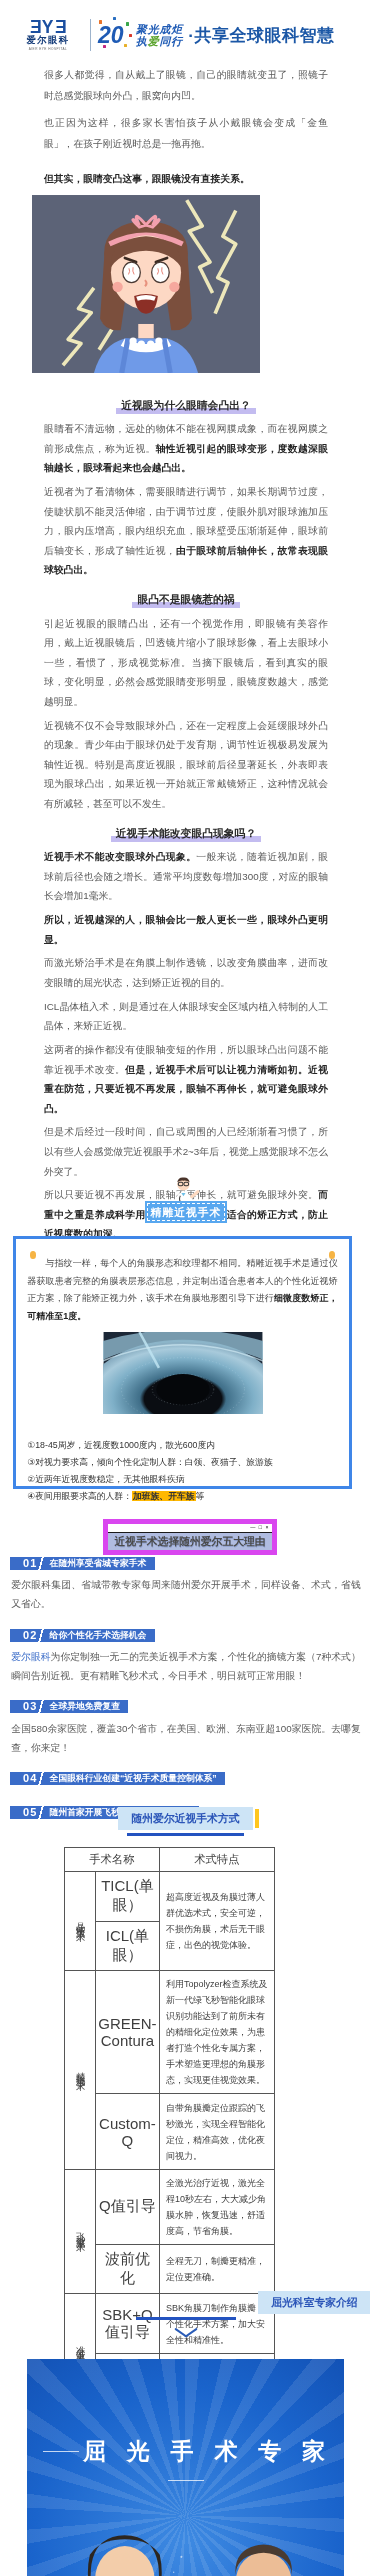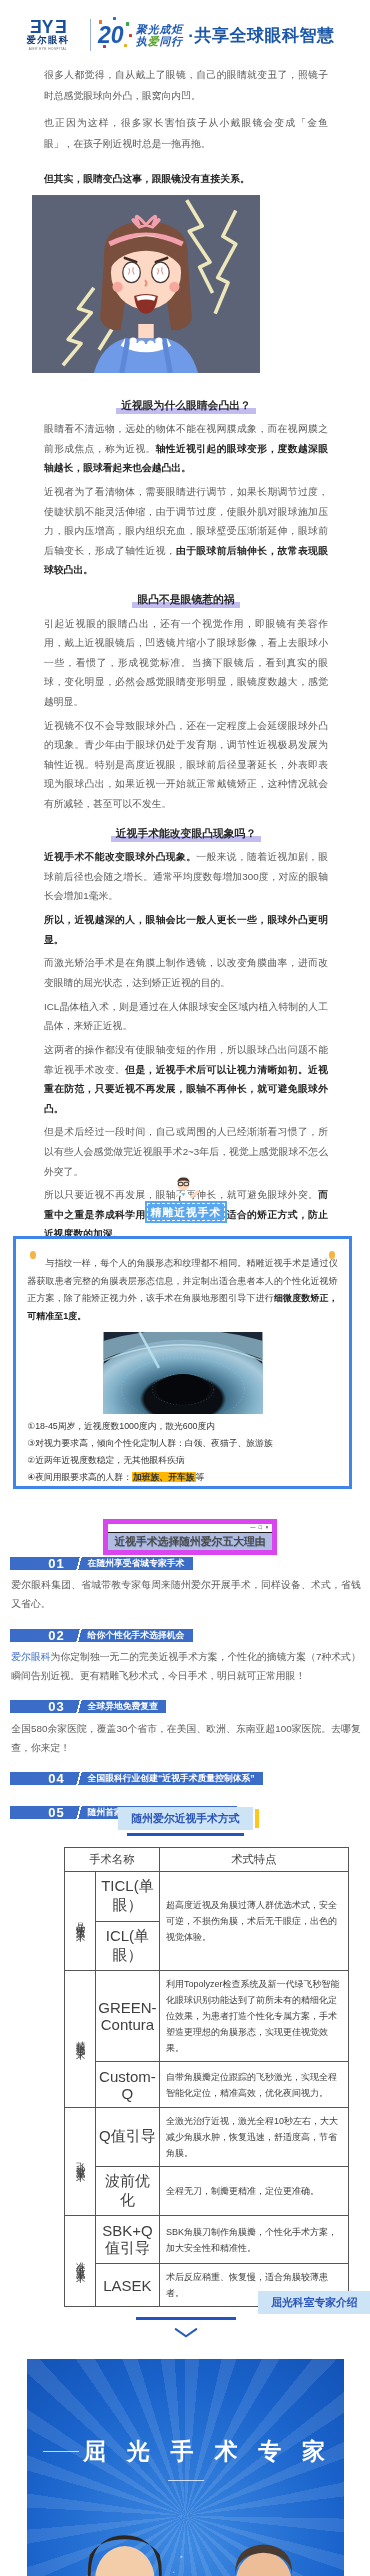--- a/index.html
+++ b/index.html
@@ -49,48 +49,48 @@
       box-shadow:inset 0 0 0 0.5px #58a7ef;}
   #jd-btn .dash{position:absolute;inset:2.1px;border:0.8px dashed #fff;pointer-events:none;}
 
   
   #jd-card{top:1236px;left:13px;width:339px;height:253px;border:3.1px solid #3f86e8;background:#fff;box-sizing:border-box;padding:9.3px 11.3px 0 11.3px;}
   .dot{position:absolute;top:12.4px;width:5.7px;height:7.2px;background:#f6b444;border-radius:50%;}
   .dot.l{left:14.4px;} .dot.r{right:14.4px;}
   #jd-card .cp{font-size:9px;line-height:17.5px;color:#4a4a4a;text-align:justify;margin:7.2px 0 0 0;text-indent:2em;}
   #jd-card .cp b{color:#222;}
   #eye-img{display:block;margin:6.2px auto 0 auto;width:160px;height:82px;}
-  #jd-list{margin-top:5px;}
+  #jd-list{margin-top:24px;}
   .jd-item{font-size:8.8px;color:#333;line-height:15px;margin-top:2.1px;}
   .mark-y{background:#ffb800;font-weight:bold;padding:0 1px;}
 
   
   #winbox{top:1519px;left:103px;width:164px;border:5px solid #d946ef;background:#b0bce0;}
   #winbar{height:7.7px;background:#fff;border-bottom:1px solid #1a1a1a;text-align:right;font-size:5.2px;line-height:7.7px;color:#111;padding-right:2.6px;letter-spacing:1px;}
   #wintitle{font-size:10.8px;font-weight:bold;color:#4a4a4a;text-align:center;line-height:17.5px;text-shadow:0.5px 0.5px 0 #8fa0cf;}
 
   
   #reasons{top:1557px;left:10.3px;right:10.3px;}
   .badge{display:flex;height:13px;margin-bottom:5.2px;}
-  .badge .num{background:#3a6cc8;color:#fff;font-weight:bold;font-size:13px;width:27px;text-align:left;line-height:13px;letter-spacing:1px;padding-left:38px;}
+  .badge .num{background:#3a6cc8;color:#fff;font-weight:bold;font-size:11px;width:27px;text-align:right;line-height:13px;letter-spacing:1px;}
   .badge .slash{width:8.2px;background:linear-gradient(105deg,#3a6cc8 42%,#fff 42% 58%,#3a6cc8 58%);}
   .badge .ttl{background:#3a6cc8;color:#fff;font-weight:bold;font-size:8.8px;line-height:13px;padding:0 8.2px 0 4.1px;}
   .rp{font-size:9.8px;line-height:19px;color:#5a5a5a;text-align:justify;margin:0 0 0 1px;}
   .rp .blue{color:#3a6cc8;}
   .rp:empty{display:none;}
   .rblock{margin-bottom:15.5px;}
   .rblock.b4{margin-top:8.2px;margin-bottom:20.6px;}
 
   
   #surg-hd{top:1807px;left:0;width:371px;text-align:center;}
   .bluecap{position:relative;display:inline-block;background:#cde4f6;color:#2b55b8;font-size:10.8px;font-weight:bold;padding:4.6px 13.4px;}
   .bluecap .ybar{position:absolute;right:-5.7px;top:2.1px;bottom:2.1px;width:3.6px;background:#ffc61e;}
   .capline{width:117px;height:3.1px;background:#2353c0;margin:3.1px auto 0 auto;}
 
-  #surg-tbl{top:1847px;left:64px;width:285px;}
+  #surg-tbl{top:1847px;left:64px;width:211px;}
   table{border-collapse:collapse;width:100%;}
   td,th{border:0.8px solid #555;color:#3f3f3f;}
   th{font-size:11.3px;font-weight:normal;padding:4.1px 0;}
   td.grp{writing-mode:vertical-rl;text-orientation:upright;font-size:9.3px;letter-spacing:2.1px;width:24px;text-align:center;padding:3.1px 1px;}
   td.nm{font-size:15px;text-align:center;width:58px;padding:5.2px 2.1px;}
   td.ds{font-size:9px;line-height:16px;padding:5.2px 6.2px;text-align:left;}
 
   
   #exp-hd{top:2291px;left:0;width:371px;text-align:right;}
   #chev{top:2327px;left:174px;}

